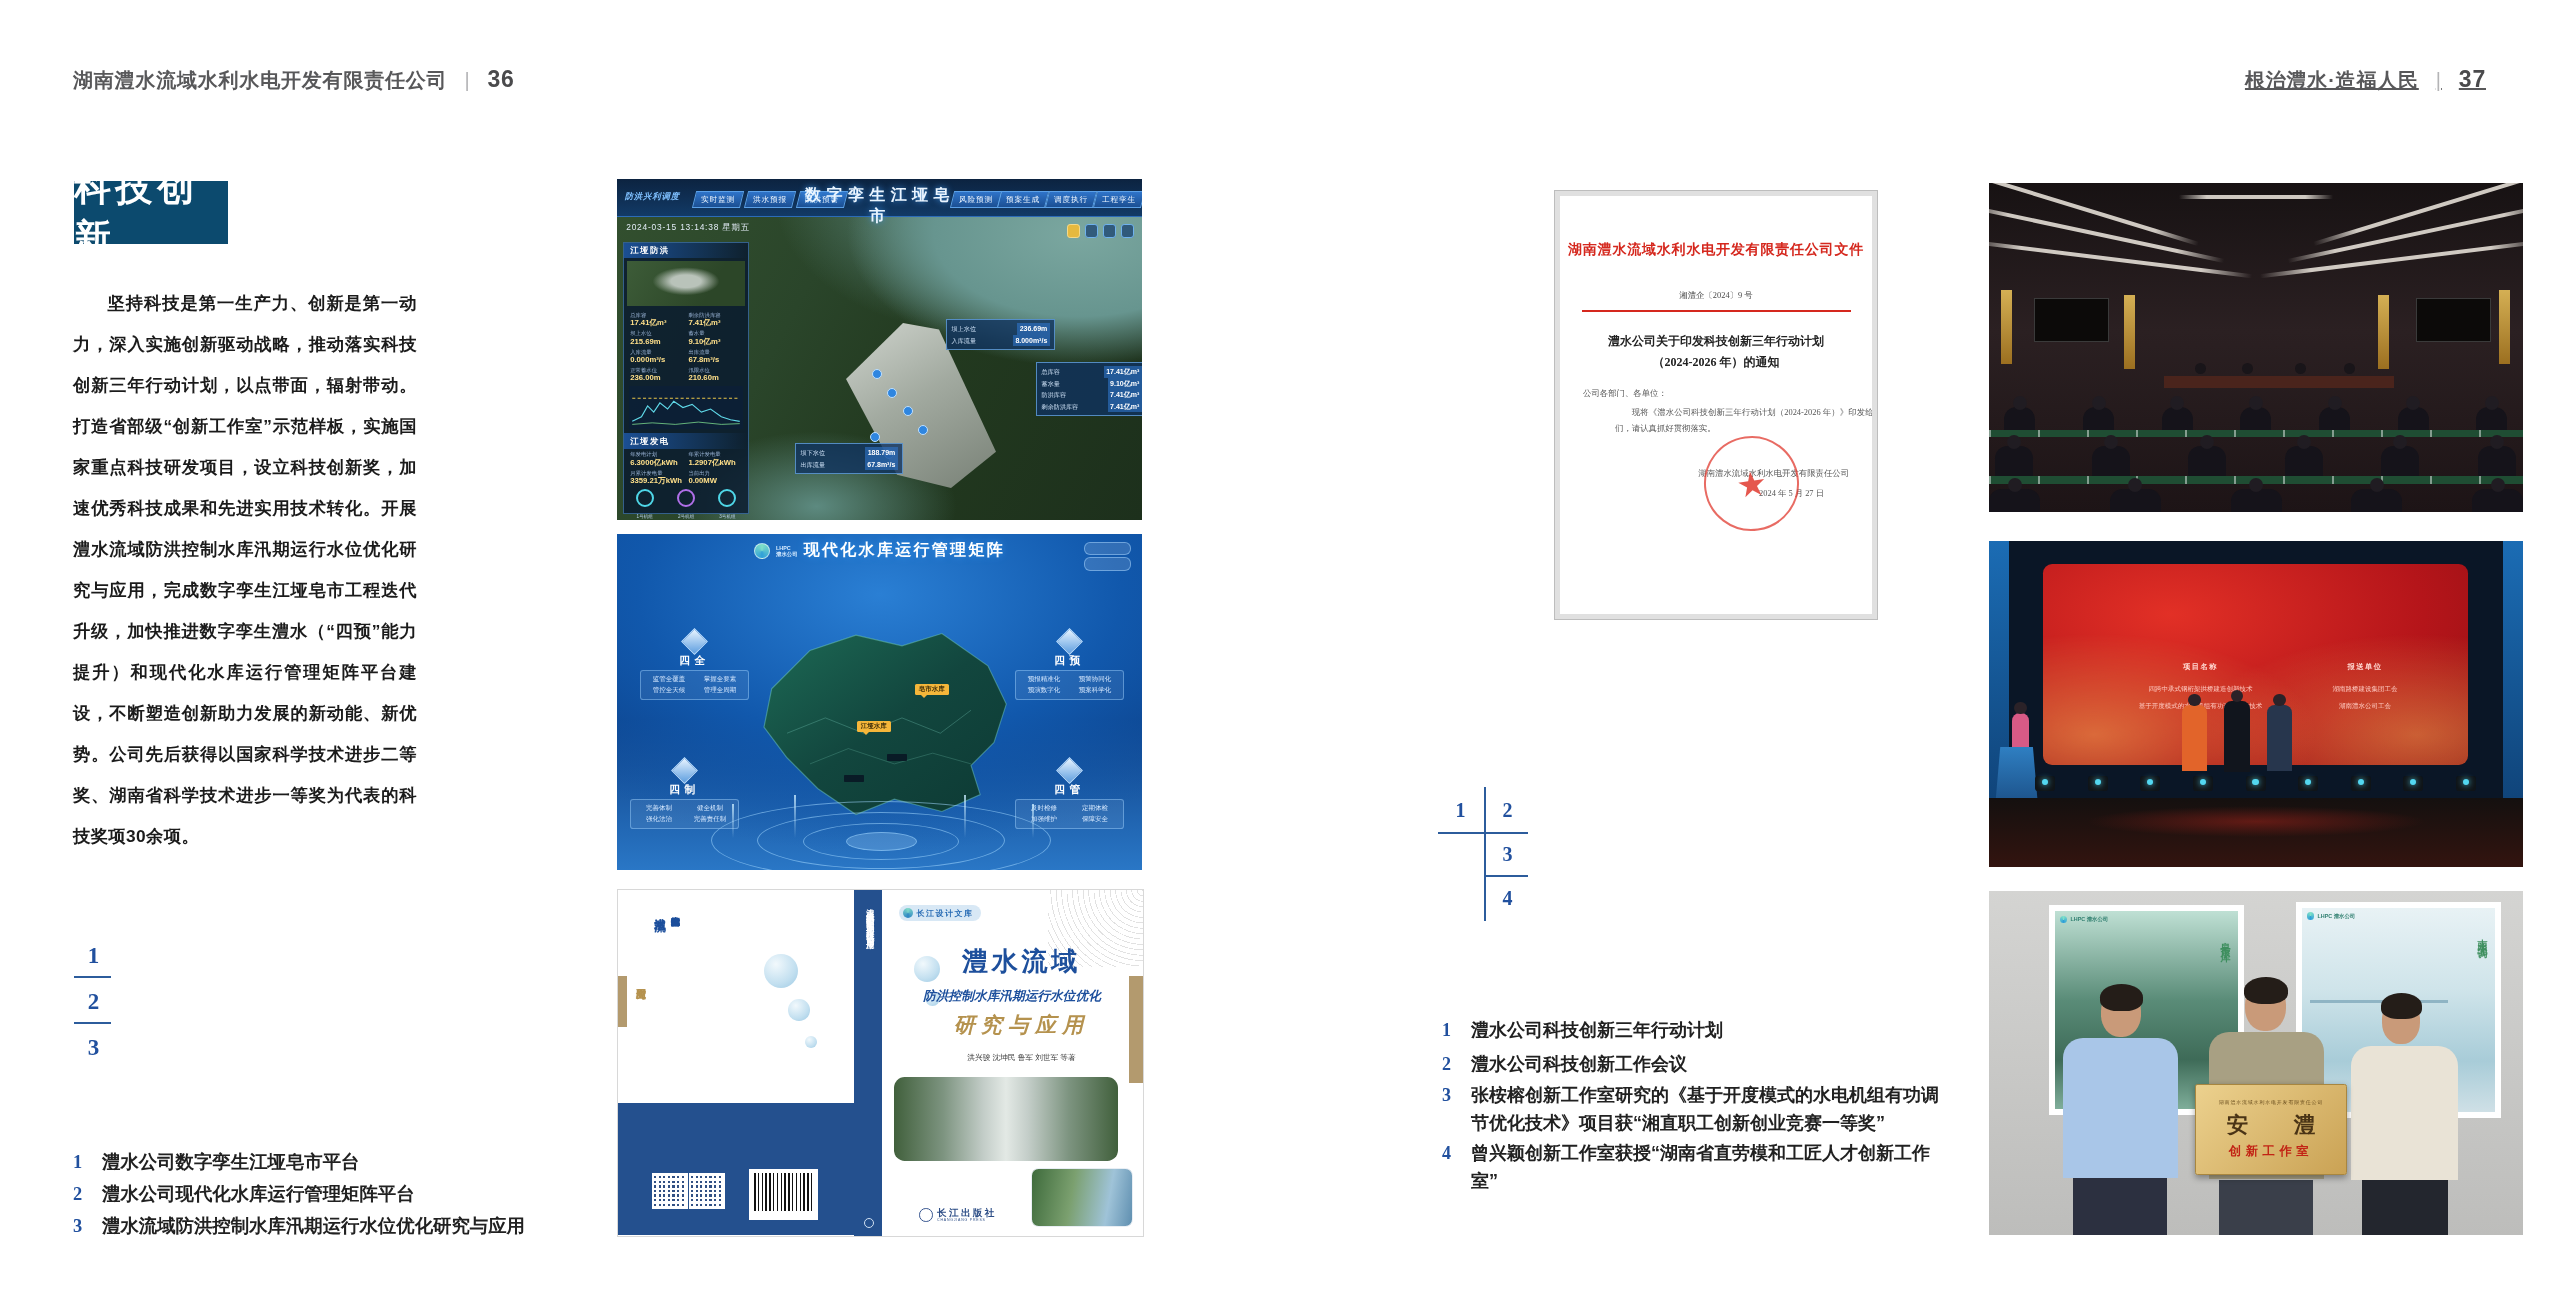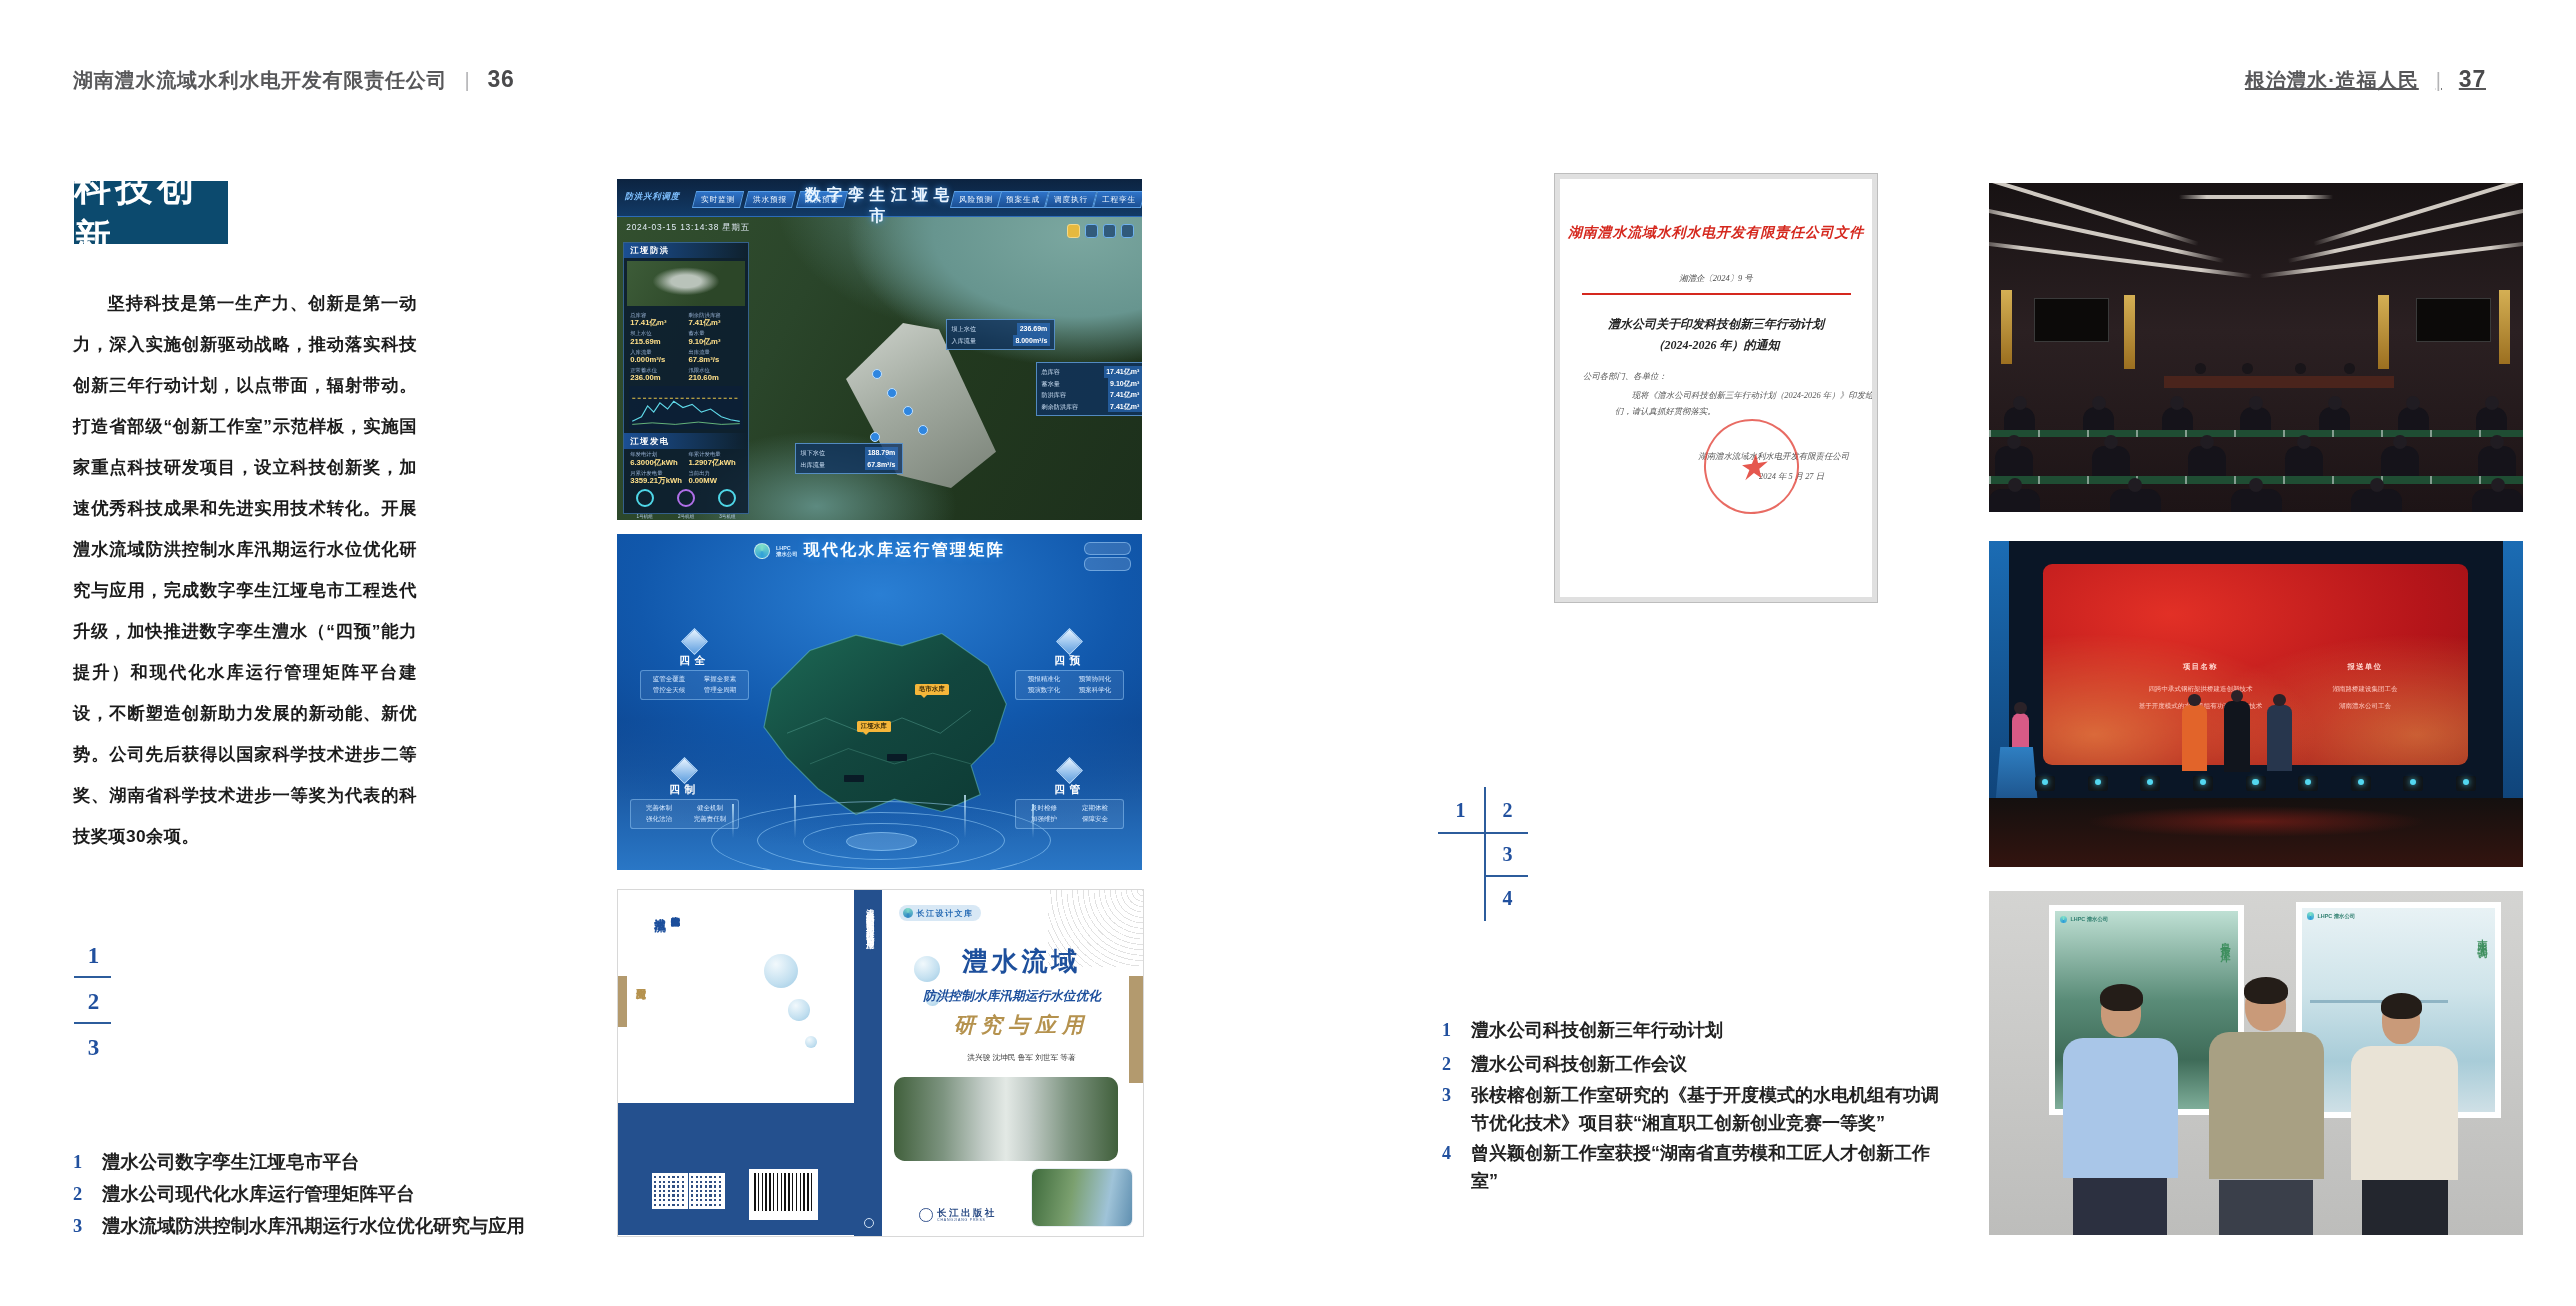--- a/index.html
+++ b/index.html
@@ -510,21 +510,21 @@
         <div>
             <b>长江出版社</b>
             <s>CHANGJIANG PRESS</s>
           </div>
       </div>
     </div>
   </div>
 
   <div>
 
-    <div class="fig doc" style="left:1555px;top:174px;width:312px;height:418px;font-style:italic;">
+    <div class="fig doc" style="left:1555px;top:191px;width:312px;height:418px;">
       <div class="doc-h">湖南澧水流域水利水电开发有限责任公司文件</div>
       <div class="doc-no">湘澧企〔2024〕9 号</div>
       <div class="doc-line"></div>
       <div class="doc-t" style="top:137px;">澧水公司关于印发科技创新三年行动计划</div>
       <div class="doc-t" style="top:158px;">（2024-2026 年）的通知</div>
       <div class="abs doc-b" style="left:23px;top:190px;width:267px;">公司各部门、各单位：</div>
       <div class="abs doc-b" style="left:23px;top:209px;width:267px;text-indent:2em;text-align:justify;margin-left:32px;">现将《澧水公司科技创新三年行动计划（2024-2026 年）》印发给你们，请认真抓好贯彻落实。</div>
       <div class="abs doc-b" style="right:23px;top:270px;text-align:right;">湖南澧水流域水利水电开发有限责任公司</div>
       <div class="abs doc-b" style="right:48px;top:290px;text-align:right;">2024 年 5 月 27 日</div>
       <div class="doc-seal">
@@ -664,16 +664,21 @@
       <div class="pl-legs" style="left:84px;top:287px;width:94px;height:57px;background:#2c3040;"></div>
 
       <div class="pl-head" style="left:256px;top:91px;width:41px;height:49px;"></div>
       <div class="pl-torso" style="left:220px;top:141px;width:115px;height:147px;background:#a8a083;"></div>
       <div class="pl-legs" style="left:230px;top:289px;width:94px;height:55px;background:#3a3f4a;"></div>
 
       <div class="pl-head" style="left:393px;top:107px;width:38px;height:46px;"></div>
       <div class="pl-torso" style="left:362px;top:155px;width:107px;height:134px;background:#e9e3d6;"></div>
       <div class="pl-legs" style="left:373px;top:289px;width:86px;height:55px;background:#23262e;"></div>
 
+      <div class="pl-plaque">
+        <span class="s1">湖南澧水流域水利水电开发有限责任公司</span>
+        <span class="s2">安 澧</span>
+        <span class="s3">创新工作室</span>
+      </div>
     </div>
   </div>
 </div>
 
 
 </body></html>

